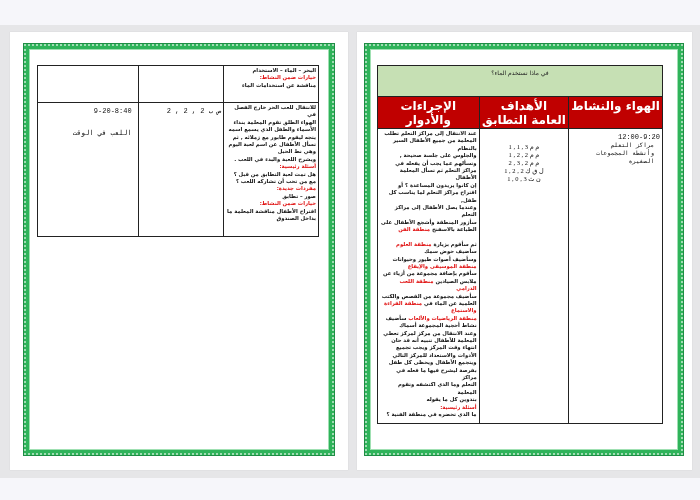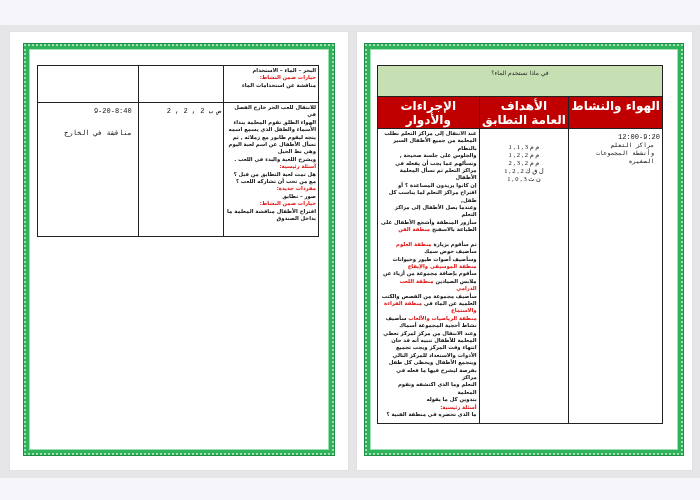--- a/index.html
+++ b/index.html
@@ -65,21 +65,21 @@
           <span class="line">صور – تطابق</span>
           <span class="line red">خيارات ضمن النشاط:</span>
           <span class="line">اقتراح الأطفال مناقشة المعلمة ما</span>
           <span class="line">بداخل الصندوق</span>
         </td>
         <td class="cell-time">
           <span>ص ب 2 , 2 , 2</span>
         </td>
         <td class="cell-time" style="padding-right:6px">
           <span class="line" style="margin-bottom:14px">9-20-8:40</span>
-          <span class="line">مناقشة في الخارج</span>
+          <span class="line">اللعب في الوقت</span>
         </td>
       </tr>
     </tbody>
       </table>
   </div>
 </div>
 
 <div class="page" id="page-right">
   <div class="frame">
     <table id="right-table">

